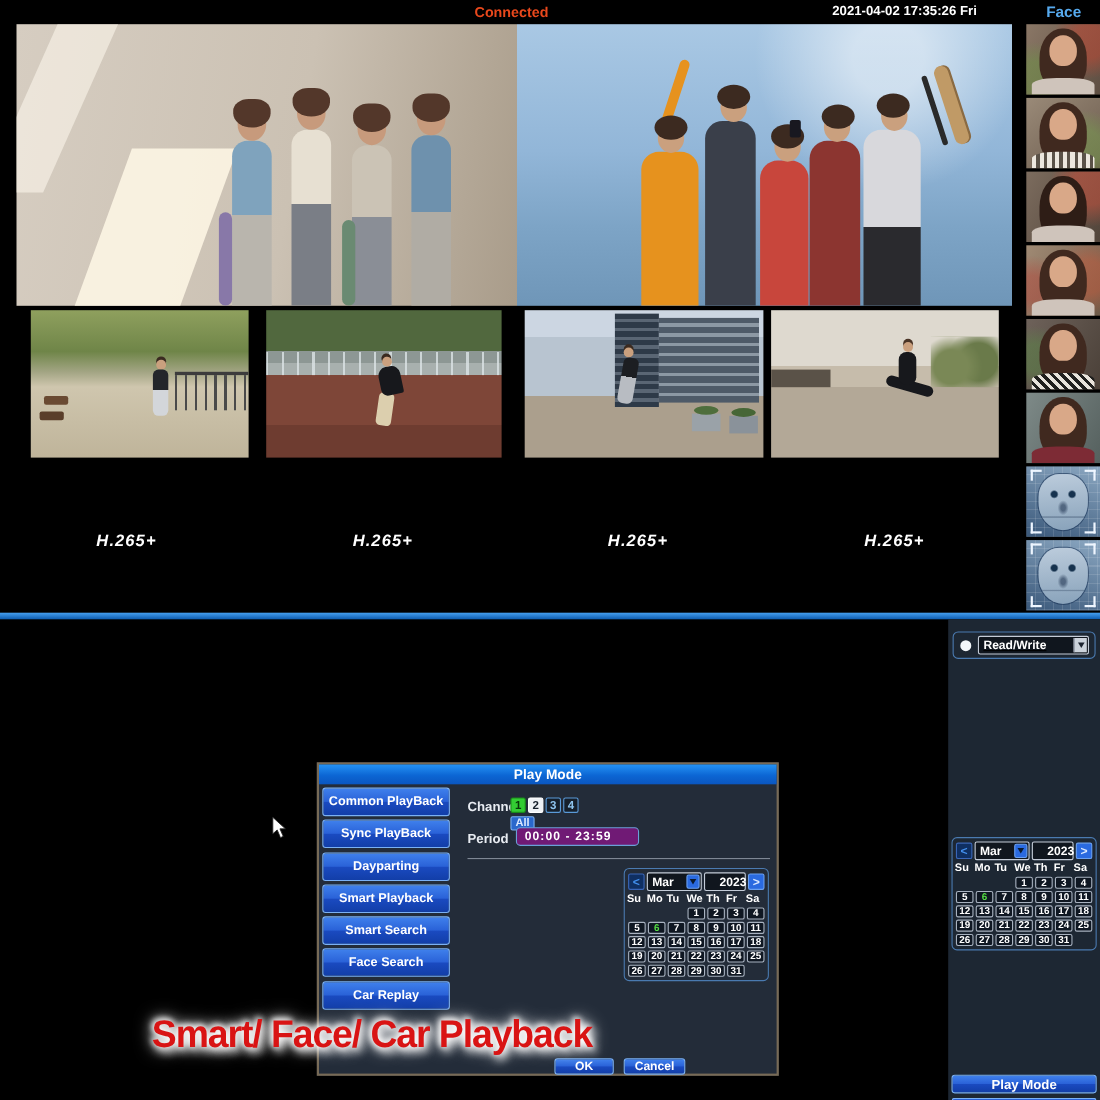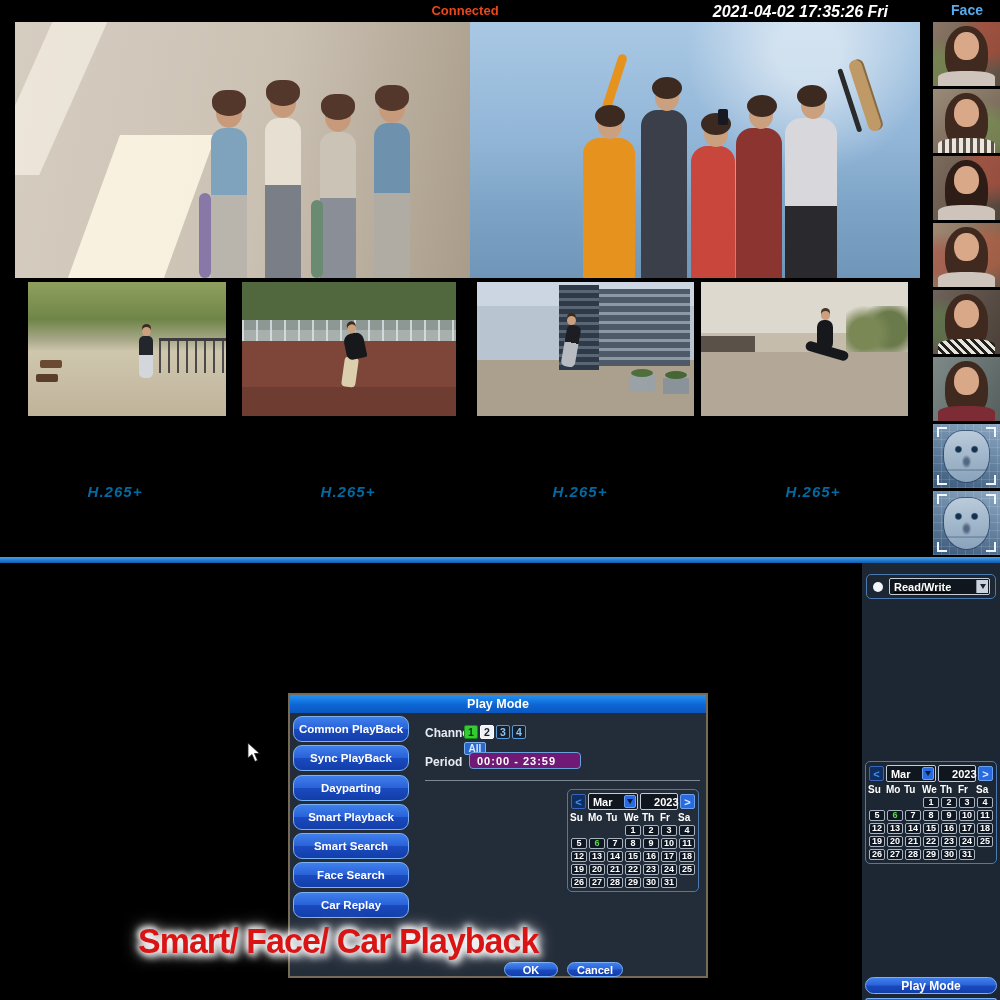--- a/index.html
+++ b/index.html
@@ -4,21 +4,21 @@
 <style>
   * { margin:0; padding:0; box-sizing:border-box; }
   html,body { width:1000px; height:1000px; background:#000; overflow:hidden;
     font-family:"Liberation Sans", sans-serif; }
   #stage { position:relative; width:1000px; height:803px; background:#000; }
 
   
   #topbar { position:absolute; left:0; top:0; width:1000px; height:22px; background:#000; }
   #status-text { position:absolute; left:465px; top:3px; transform:translateX(-50%);
     color:#e8481c; font-weight:bold; font-size:13px; }
-  #datetime-text { position:absolute; right:112px; top:3px; color:#fff; font-weight:bold; font-size:16px;font-style:italic; }
+  #datetime-text { position:absolute; right:112px; top:3px; color:#fff; font-weight:bold; font-size:12px; }
   #face-title { position:absolute; left:967px; top:2px; transform:translateX(-50%);
     color:#56aaee; font-weight:bold; font-size:14px; }
 
   
   .feed { position:absolute; overflow:hidden; }
   .feed i { position:absolute; display:block; }
   #feed1 { left:15px; top:22px; width:455px; height:256px;
     background:linear-gradient(100deg,#d6cdc1 0%,#cbc1b3 55%,#a99c8a 100%); }
   #feed1 .sunpatch { left:17%; top:44%; width:21%; height:60%;
     background:rgba(255,248,230,.85); transform:skewX(-20deg); }
@@ -99,21 +99,21 @@
   #feed6 .trees { right:0; top:18%; width:30%; height:34%;
     background:radial-gradient(circle at 30% 60%,#7a8856 0 30%,transparent 55%),
       radial-gradient(circle at 70% 50%,#6a7a4a 0 35%,transparent 60%); }
   #feed6 .depot { left:0; top:40%; width:26%; height:12%; background:#5a5248; }
   #feed6 .luler { left:56%; top:28%; width:16px; height:30px; background:#17181c; border-radius:7px; }
   #feed6 .luler::before { content:""; position:absolute; top:-9px; left:4px; width:9px; height:9px;
     border-radius:50%; background:#caa07e; box-shadow:0 -3px 0 0 #4a3426; }
   #feed6 .lulegs { left:50%; top:48%; width:44px; height:10px; background:#17181c;
     border-radius:5px; transform:rotate(16deg); }
 
-  .codec-label { position:absolute; top:483px; transform:translateX(-50%); color:#0369a1;
+  .codec-label { position:absolute; top:483px; transform:translateX(-50%); color:#ffffff;
     font-weight:bold; font-style:italic; font-size:15px; letter-spacing:1px;
     text-shadow:1px 2px 2px rgba(0,0,0,.9); }
 
   
   #divider { position:absolute; left:0; top:557px; width:1000px; height:6px;
     background:linear-gradient(180deg,#46a0f0,#0d5cb0); }
 
   
   #face-col { position:absolute; left:933px; top:22px; width:67px; height:536px; }
   .thumb { position:absolute; left:0; width:67px; height:64px; overflow:hidden; background:#444; }
@@ -186,21 +186,21 @@
   .cal-wd { width:18px; text-align:left; color:#fff; font-weight:bold; font-size:10px; }
   .cal-grid { display:grid; grid-template-columns:repeat(7,18px); grid-auto-rows:12px; row-gap:1px; }
   .cal-day { width:16px; height:11px; margin:0 1px; background:#0f1722; border:1px solid #a8b2c0;
     border-radius:2px; color:#fff; font-weight:bold; font-size:9px; line-height:9px; text-align:center; }
   .cal-day:empty { visibility:hidden; }
   .cal-day.day-hl { color:#55dd44; }
   #panel-calendar { left:3px; top:198px; }
 
   #play-mode-btn { position:absolute; left:3px; top:414px; width:132px; height:17px; }
   .blue-btn { background:linear-gradient(180deg,#3f80ec 0%,#2a62d8 48%,#1a4ac0 52%,#123ea8 100%);
-    border:1px solid #7ab0f4; border-radius:9px; color:#fff; font-weight:bold;
+    border:1px solid #7ab0f4; border-radius:3px; color:#fff; font-weight:bold;
     display:flex; align-items:center; justify-content:center; }
   #play-mode-btn { font-size:12px; }
   #next-btn-sliver { position:absolute; left:3px; top:435px; width:132px; height:3px;
     border:1px solid #7ab0f4; border-bottom:none; border-radius:3px 3px 0 0; background:#2a62d8; }
 
   
   #dialog { position:absolute; left:288px; top:693px; width:420px; height:285px;
     background:#232c39; border:2px solid #776a56; }
   #dialog-title { position:absolute; left:0; top:0; width:100%; height:18px;
     background:linear-gradient(180deg,#2492f4 0%,#0c66d4 55%,#0a56c0 100%);

